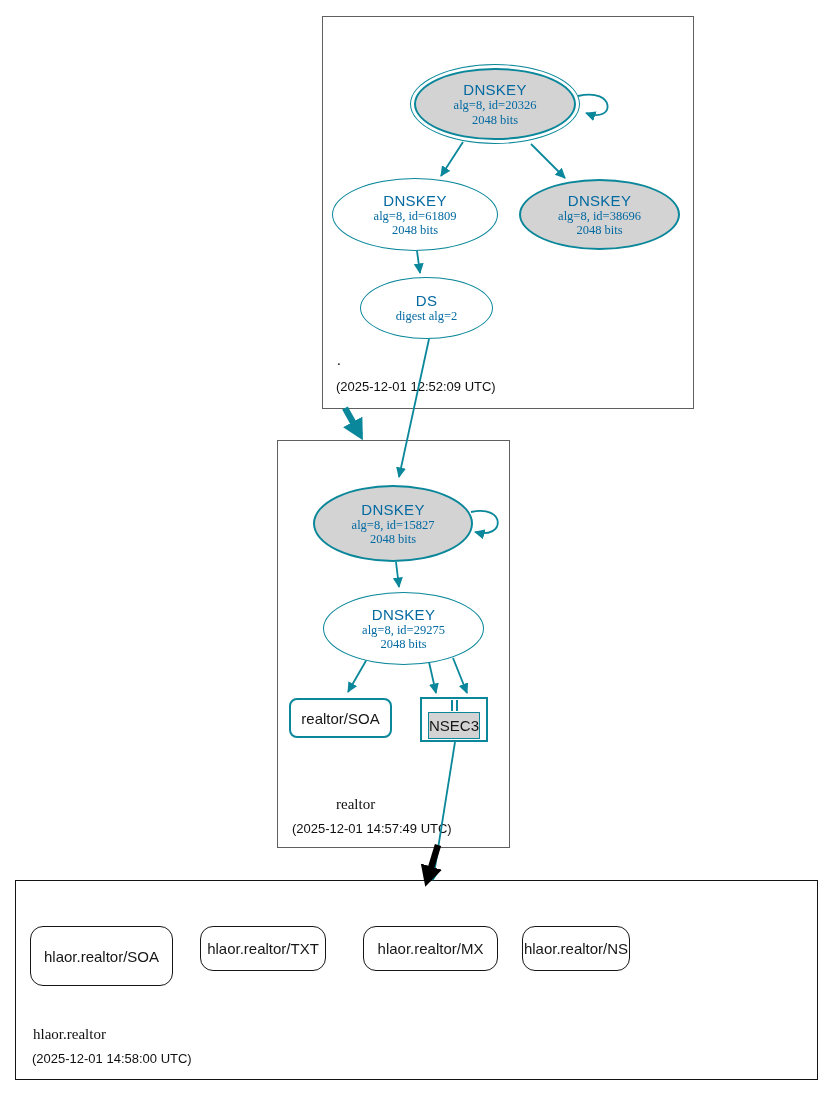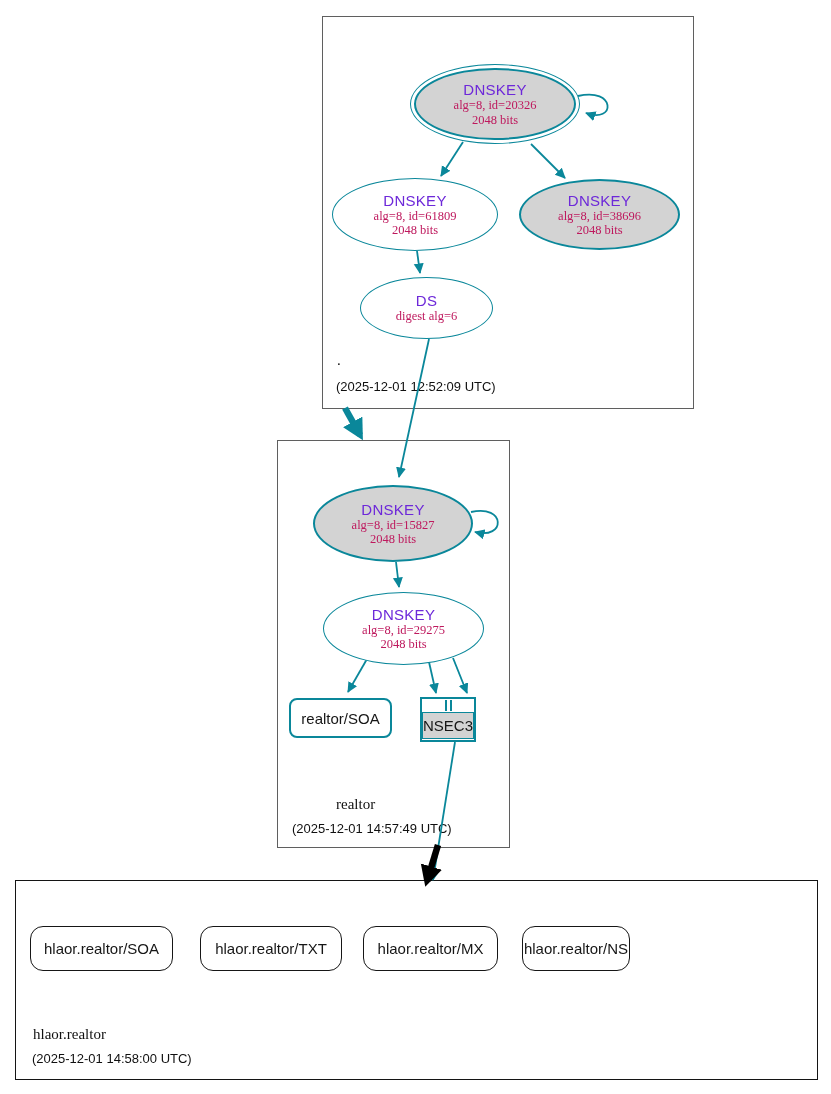--- a/index.html
+++ b/index.html
@@ -20,22 +20,22 @@
   svg.edges{position:absolute;left:0;top:0;z-index:3;pointer-events:none;}
   .node{position:absolute;z-index:5;display:flex;flex-direction:column;align-items:center;justify-content:center;text-align:center;box-sizing:border-box;}
   .ell{border-radius:50%;background:#ffffff;border:1.8px solid #0a879a;}
   .ell.fill{background:#d3d3d3;}
   .ell.thick{border-width:2.8px;}
   .ell-outer{position:absolute;z-index:5;border-radius:50%;border:1.6px solid #0a879a;box-sizing:border-box;background:transparent;}
   .ell-inner{
     position:absolute;inset:2.6px;border-radius:50%;border:2.6px solid #0a879a;background:#d3d3d3;
     display:flex;flex-direction:column;align-items:center;justify-content:center;text-align:center;box-sizing:border-box;
   }
-  .n-title{font-size:15px;line-height:17px;color:#6d28d9;letter-spacing:.3px;}
-  .n-detail{font-family:"Liberation Serif","DejaVu Serif",serif;font-size:12.5px;line-height:14.5px;color:#be185d;}
+  .n-title{font-size:15px;line-height:17px;color:#0369a1;letter-spacing:.3px;}
+  .n-detail{font-family:"Liberation Serif","DejaVu Serif",serif;font-size:12.5px;line-height:14.5px;color:#0369a1;}
   .rrset{
     border:2px solid #0a879a;border-radius:8px;background:#ffffff;
     font-size:15px;color:#161616;justify-content:center;
   }
   .rrset.black{border:1.5px solid #161616;border-radius:13px;}
   .nsec3{border:2.2px solid #0a879a;background:#ffffff;padding:1px;display:flex;flex-direction:column;}
   .nsec3-top{display:flex;gap:3px;height:11px;margin-bottom:1px;}
   .nsec3-cell{flex:1;background:#d3d3d3;border:1.6px solid #0a879a;box-sizing:border-box;}
   .nsec3-label{
     flex:1;background:#d3d3d3;border:1.6px solid #0a879a;box-sizing:border-box;
@@ -108,51 +108,51 @@
   </div>
 
   <div class="node ell fill thick" style="left:519px;top:179px;width:161px;height:71px;">
     <div class="n-title">DNSKEY</div>
     <div class="n-detail">alg=8, id=38696</div>
     <div class="n-detail">2048 bits</div>
   </div>
 
   <div class="node ell" style="left:360px;top:277px;width:133px;height:62px;">
     <div class="n-title">DS</div>
-    <div class="n-detail">digest alg=6</div>
+    <div class="n-detail">digest alg=2</div>
   </div>
 
   <div class="node ell fill thick" style="left:313px;top:485px;width:160px;height:77px;">
     <div class="n-title">DNSKEY</div>
     <div class="n-detail">alg=8, id=15827</div>
     <div class="n-detail">2048 bits</div>
   </div>
 
   <div class="node ell" style="left:323px;top:592px;width:161px;height:73px;">
     <div class="n-title">DNSKEY</div>
     <div class="n-detail">alg=8, id=29275</div>
     <div class="n-detail">2048 bits</div>
   </div>
 
   <div class="node rrset" style="left:289px;top:698px;width:103px;height:40px;">
     <span>realtor/SOA</span>
   </div>
 
-  <div class="node nsec3" style="left:420px;top:697px;width:56px;height:45px;">
+  <div class="node nsec3" style="left:420px;top:697px;width:68px;height:45px;">
     <div class="nsec3-top">
       <span class="nsec3-cell"></span>
       <span class="nsec3-cell"></span>
     </div>
     <div class="nsec3-label">NSEC3</div>
   </div>
 
-  <div class="node rrset black" style="left:30px;top:926px;width:143px;height:45px;">
+  <div class="node rrset black" style="left:30px;top:926px;width:143px;height:60px;">
     <span>hlaor.realtor/SOA</span>
   </div>
-  <div class="node rrset black" style="left:200px;top:926px;width:142px;height:45px;justify-content:center;">
+  <div class="node rrset black" style="left:200px;top:926px;width:126px;height:45px;justify-content:center;">
     <span>hlaor.realtor/TXT</span>
   </div>
   <div class="node rrset black" style="left:363px;top:926px;width:135px;height:45px;">
     <span>hlaor.realtor/MX</span>
   </div>
   <div class="node rrset black" style="left:522px;top:926px;width:108px;height:45px;">
     <span>hlaor.realtor/NS</span>
   </div>
 
 </div>

